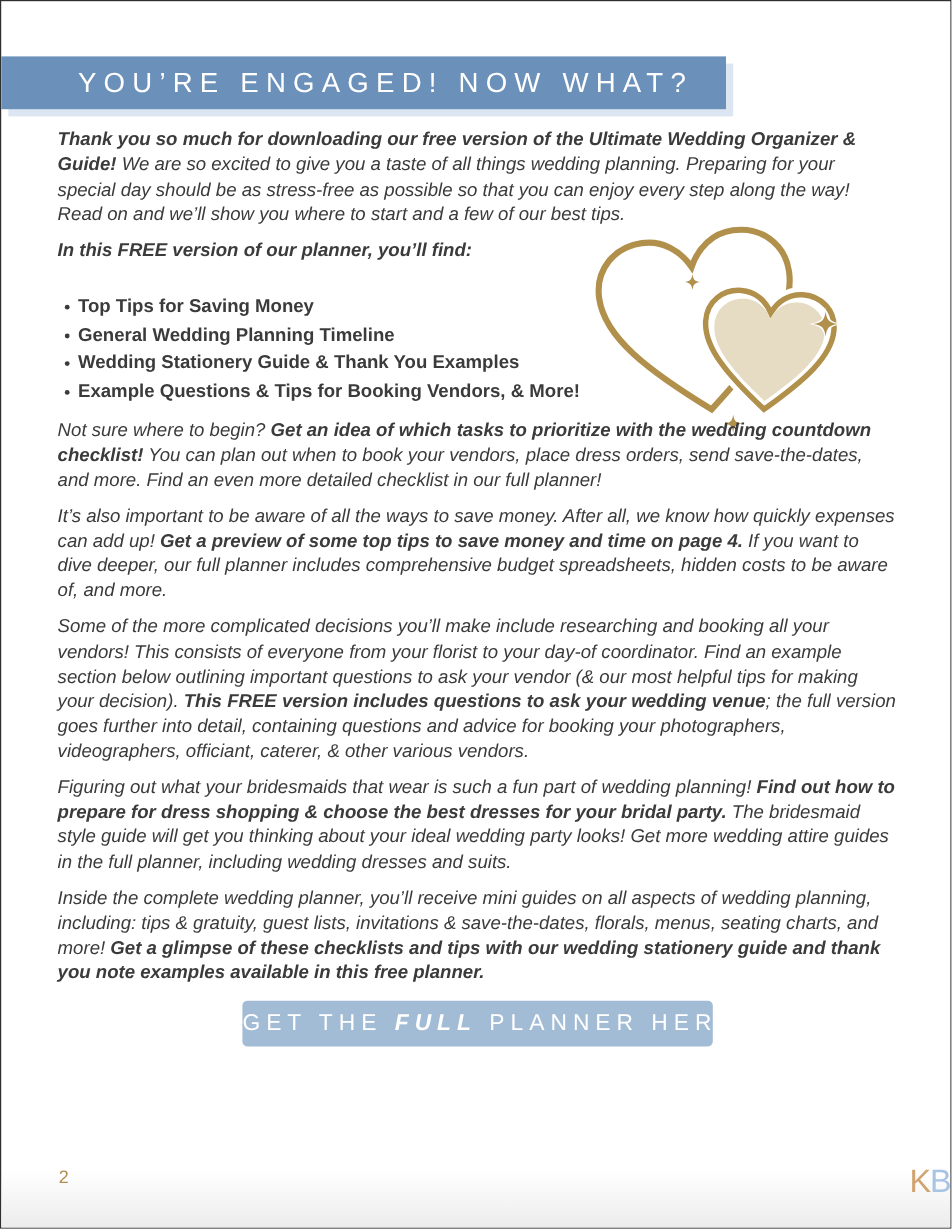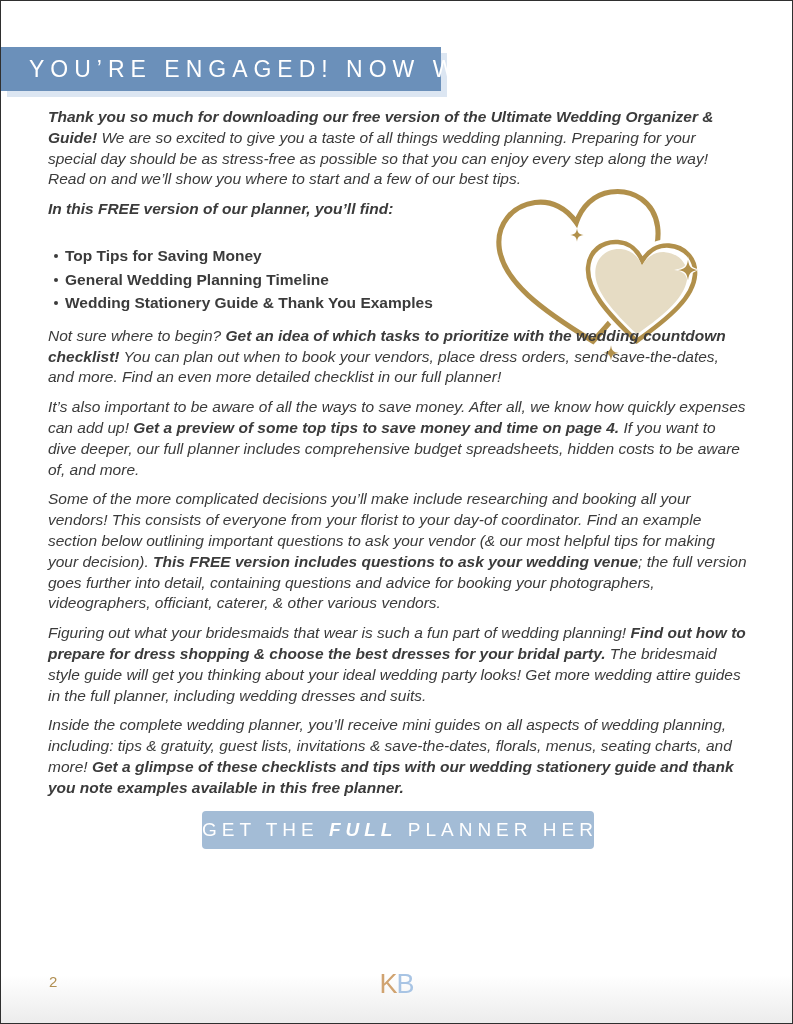--- a/index.html
+++ b/index.html
@@ -23,25 +23,25 @@
     border:1px solid #2f2f2f;
     overflow:hidden;
   }
   .bottom-fade{
     position:absolute;left:0;bottom:0;width:100%;height:48px;
     background:linear-gradient(180deg, rgba(238,238,238,0) 0%, #ececec 100%);
     z-index:0;
   }
   .banner{
     position:absolute;top:46px;left:0;
-    width:440px;height:44px;
+    width:604px;height:44px;
     background:var(--banner-blue);
     box-shadow:6px 6px 0 0 var(--banner-shadow);
     display:flex;align-items:center;
-    padding-left:28px;
+    padding-left:64px;
     z-index:2;
   }
   .banner-title{
     color:#ffffff;
     font-size:23px;
     font-weight:300;
     letter-spacing:6px;
     white-space:nowrap;
   }
   .content{
@@ -86,21 +86,21 @@
     cursor:pointer;white-space:nowrap;text-align:center;
   }
   .planner-button .full{font-weight:700;font-style:italic;}
   .page-number{
     position:absolute;left:48px;top:972px;
     color:var(--page-num);font-size:15px;
     z-index:2;
   }
   .brand-logo{
     position:absolute;left:0;top:968px;width:100%;
-    text-align:center;
+    text-align:right;
     font-size:27px;font-weight:300;letter-spacing:-1px;
     z-index:2;
   }
   .brand-logo .k{color:var(--logo-k);}
   .brand-logo .b{color:var(--logo-b);}
 </style>
 </head>
 <body>
 
 <div class="page">
@@ -128,20 +128,21 @@
   <div class="content">
 
     <p class="first"><b>Thank you so much for downloading our free version of the Ultimate Wedding Organizer &amp; Guide!</b><span> We are so excited to give you a taste of all things wedding planning. Preparing for your special day should be as stress-free as possible so that you can enjoy every step along the way! Read on and we’ll show you where to start and a few of our best tips.</span></p>
 
     <p class="find-heading">In this FREE version of our planner, you’ll find:</p>
 
     <ul class="find-list">
       <li>Top Tips for Saving Money</li>
       <li>General Wedding Planning Timeline</li>
       <li>Wedding Stationery Guide &amp; Thank You Examples</li>
+      <li>Example Questions &amp; Tips for Booking Vendors, &amp; More!</li>
     </ul>
 
     <p><span>Not sure where to begin? </span><b>Get an idea of which tasks to prioritize with the wedding countdown checklist!</b><span> You can plan out when to book your vendors, place dress orders, send save-the-dates, and more. Find an even more detailed checklist in our full planner!</span></p>
 
     <p><span>It’s also important to be aware of all the ways to save money. After all, we know how quickly expenses can add up! </span><b>Get a preview of some top tips to save money and time on page 4.</b><span> If you want to dive deeper, our full planner includes comprehensive budget spreadsheets, hidden costs to be aware of, and more.</span></p>
 
     <p><span>Some of the more complicated decisions you’ll make include researching and booking all your vendors! This consists of everyone from your florist to your day-of coordinator. Find an example section below outlining important questions to ask your vendor (&amp; our most helpful tips for making your decision). </span><b>This FREE version includes questions to ask your wedding venue</b><span>; the full version goes further into detail, containing questions and advice for booking your photographers, videographers, officiant, caterer, &amp; other various vendors.</span></p>
 
     <p><span>Figuring out what your bridesmaids that wear is such a fun part of wedding planning! </span><b>Find out how to prepare for dress shopping &amp; choose the best dresses for your bridal party.</b><span> The bridesmaid style guide will get you thinking about your ideal wedding party looks! Get more wedding attire guides in the full planner, including wedding dresses and suits.</span></p>
 

